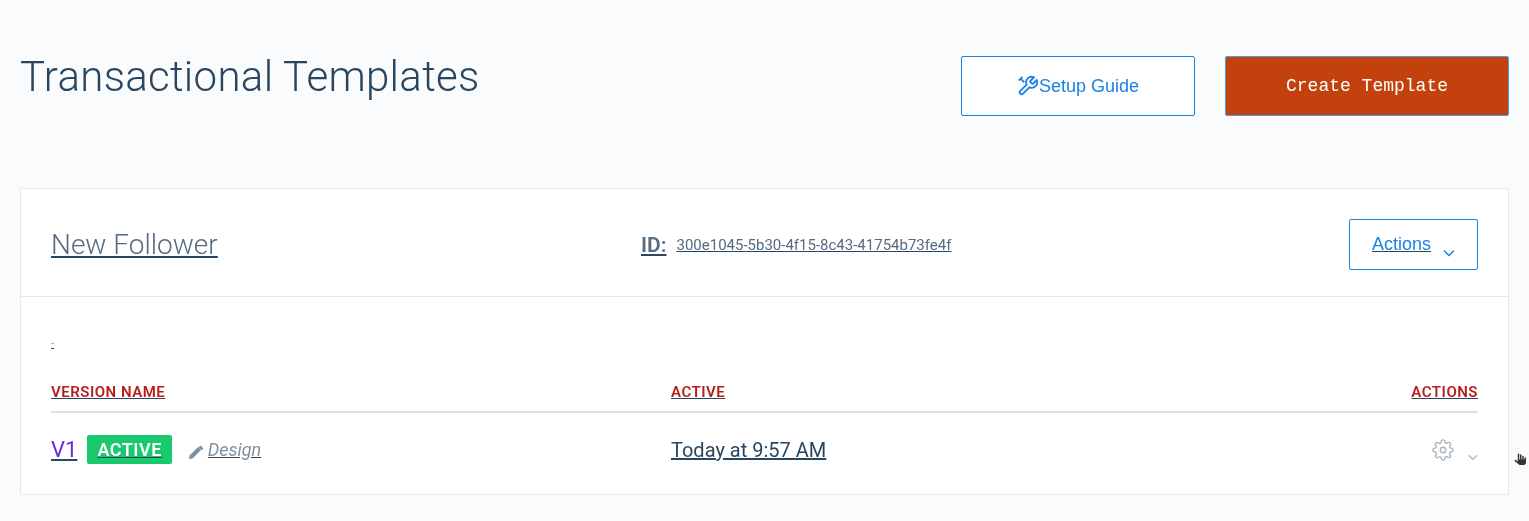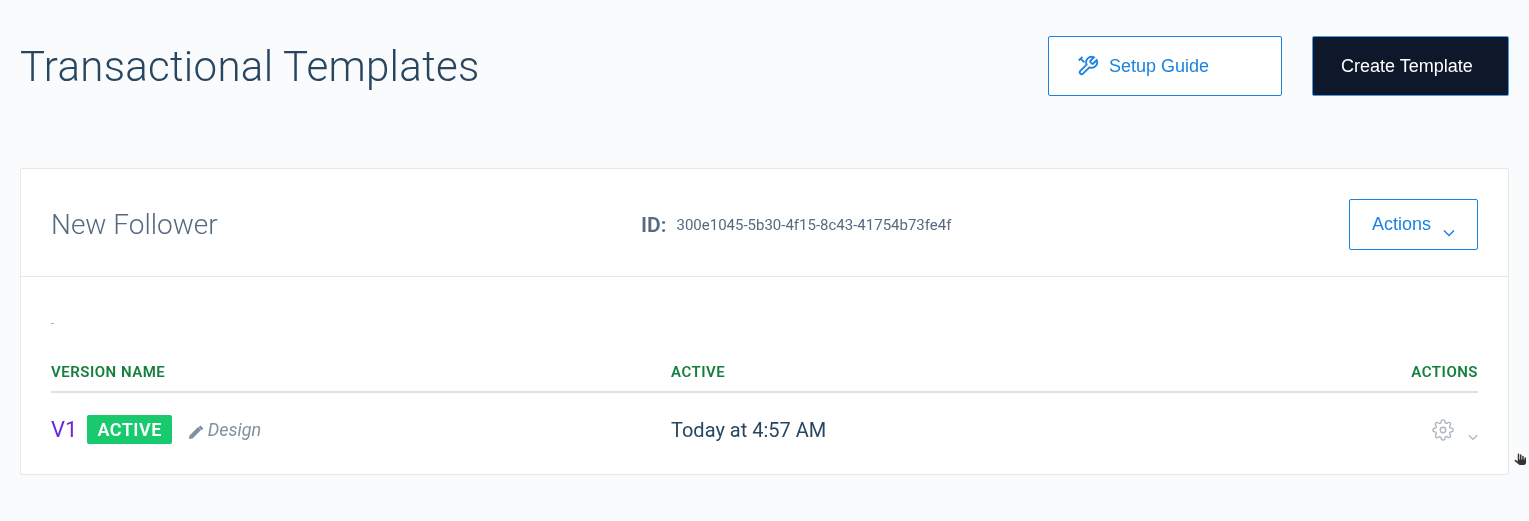--- a/index.html
+++ b/index.html
@@ -28,50 +28,53 @@
       letter-spacing: 0.3px;
     }
     .header-buttons {
       display: flex;
       gap: 30px;
       align-items: center;
     }
     .btn {
       display: inline-flex;
       align-items: center;
+      justify-content: center;
       height: 60px;
       padding: 0 28px;
       font-size: 18px;
       border-radius: 2px;
       cursor: pointer;
-      gap: 10px;
       white-space: nowrap;
+      margin-top: 20px;
     }
     .btn-outline {
       background: #ffffff;
       border: 1px solid #1a82e2;
       color: #1a82e2;
       width: 234px;
     }
     .btn-primary {
-      background: #0f172a;
+      background: #c2410c;
       border: 1px solid #489be8;
       color: #ffffff;
-      width: 197px;
+      width: 284px;
+      font-family: Liberation Mono, monospace;
     }
     .tools-icon {
       width: 22px;
       height: 22px;
       display: inline-block;
     }
     .card {
       margin: 72px 20px 0 20px;
       border: 1px solid #e8e8e8;
       background: #ffffff;
       border-radius: 2px;
+      text-decoration: underline;
     }
     .card-header {
       display: flex;
       align-items: center;
       padding: 30px 30px 26px 30px;
       border-bottom: 1px solid #e8e8e8;
     }
     .template-name {
       font-size: 28px;
       font-weight: 300;
@@ -117,21 +120,21 @@
     .tiny-dash {
       color: #999;
       font-size: 11px;
       margin-bottom: 40px;
       height: 6px;
     }
     .version-table-header {
       display: flex;
       font-size: 15px;
       font-weight: 600;
-      color: #15803d;
+      color: #b91c1c;
       letter-spacing: 0.5px;
       border-bottom: 2px solid #dde1e6;
       padding-bottom: 10px;
     }
     .col-name {
       flex: 0 0 620px;
     }
     .col-updated {
       flex: 1;
     }
@@ -264,21 +267,21 @@
         <span class="badge-active">ACTIVE</span>
         <span class="design-tag">
           <span class="pencil-icon">
             <svg viewBox="0 0 16 16" fill="#7f90a0">
               <path d="M12.146.854a.5.5 0 0 1 .708 0l2.292 2.292a.5.5 0 0 1 0 .708l-1.5 1.5-3-3 1.5-1.5zM10 2l3 3-8.5 8.5-3.5.5.5-3.5L10 2z"></path>
             </svg>
           </span>
           <span>Design</span>
         </span>
       </div>
-      <div class="updated-cell">Today at 4:57 AM</div>
+      <div class="updated-cell">Today at 9:57 AM</div>
       <div class="row-actions-cell">
         <span class="gear-icon">
           <svg viewBox="0 0 24 24" fill="none" stroke="#a9b5c0" stroke-width="1.5">
             <circle cx="12" cy="12" r="3"></circle>
             <path d="M19.4 15a1.65 1.65 0 0 0 .33 1.82l.06.06a2 2 0 0 1 0 2.83 2 2 0 0 1-2.83 0l-.06-.06a1.65 1.65 0 0 0-1.82-.33 1.65 1.65 0 0 0-1 1.51V21a2 2 0 0 1-2 2 2 2 0 0 1-2-2v-.09A1.65 1.65 0 0 0 9 19.4a1.65 1.65 0 0 0-1.82.33l-.06.06a2 2 0 0 1-2.83 0 2 2 0 0 1 0-2.83l.06-.06a1.65 1.65 0 0 0 .33-1.82 1.65 1.65 0 0 0-1.51-1H3a2 2 0 0 1-2-2 2 2 0 0 1 2-2h.09A1.65 1.65 0 0 0 4.6 9a1.65 1.65 0 0 0-.33-1.82l-.06-.06a2 2 0 0 1 0-2.83 2 2 0 0 1 2.83 0l.06.06a1.65 1.65 0 0 0 1.82.33H9a1.65 1.65 0 0 0 1-1.51V3a2 2 0 0 1 2-2 2 2 0 0 1 2 2v.09a1.65 1.65 0 0 0 1 1.51 1.65 1.65 0 0 0 1.82-.33l.06-.06a2 2 0 0 1 2.83 0 2 2 0 0 1 0 2.83l-.06.06a1.65 1.65 0 0 0-.33 1.82V9a1.65 1.65 0 0 0 1.51 1H21a2 2 0 0 1 2 2 2 2 0 0 1-2 2h-.09a1.65 1.65 0 0 0-1.51 1z"></path>
           </svg>
         </span>
         <span class="small-chevron">
           <svg viewBox="0 0 12 8" fill="none" stroke="#a9b5c0" stroke-width="1.5">
             <path d="M1 1.5L6 6.5L11 1.5"></path>

